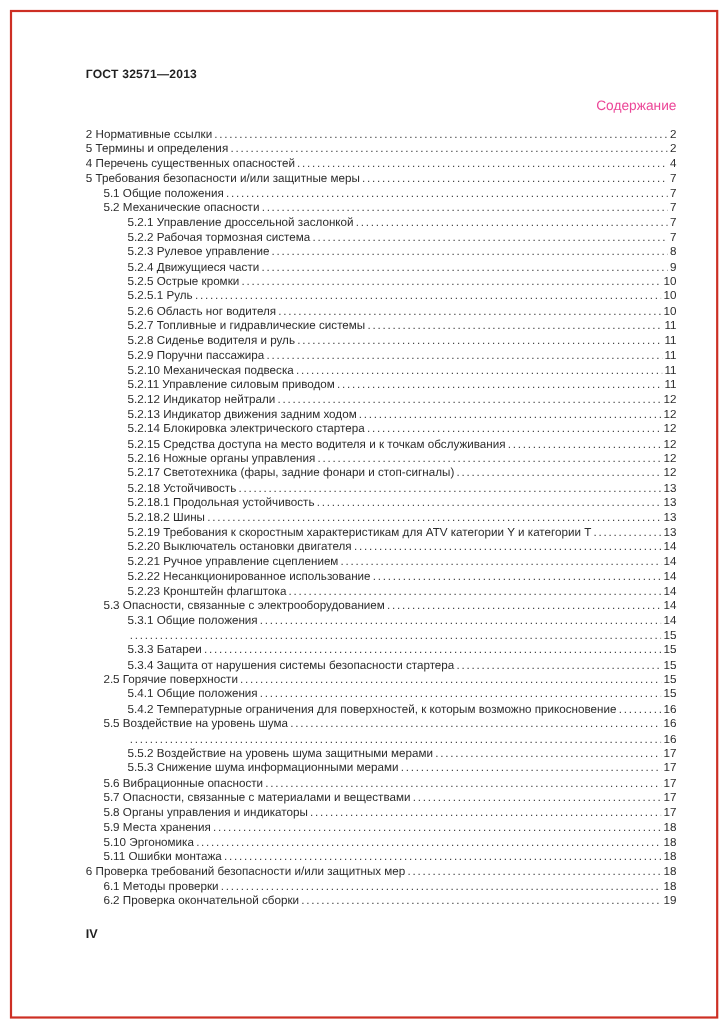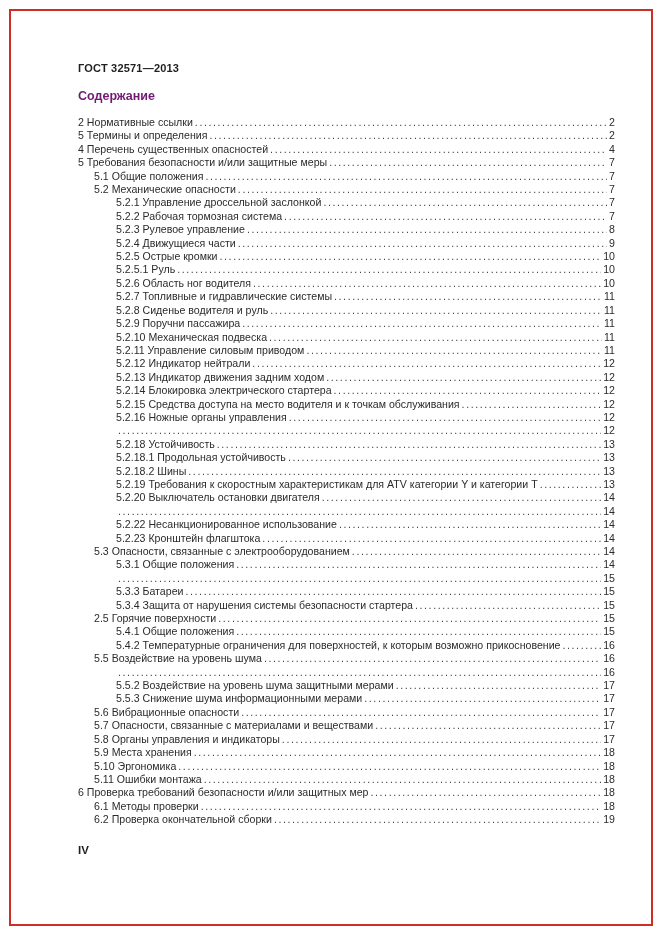--- a/index.html
+++ b/index.html
@@ -23,24 +23,24 @@
     left:78px;top:62px;
     font-size:11px;
     font-weight:bold;
     letter-spacing:.2px;
     color:#1f1f1f;
   }
   .doc-title{
     position:absolute;
     left:78px;top:89px;
     width:537px;
-    text-align:left;
+    text-align:right;
     font-size:12.5px;
-    font-weight:bold;
-    color:#701a75;
+    font-weight:normal;
+    color:#ec4899;
   }
   .toc{
     position:absolute;
     left:78px;top:116px;
     width:537px;
   }
   .toc-row{
     display:flex;
     align-items:baseline;
     height:13.42px;
@@ -215,20 +215,21 @@
       <span class="toc-page">12</span>
     </div>
 
     <div class="toc-row lvl2">
       <span class="toc-label">5.2.16 Ножные органы управления</span>
       <span class="toc-leader"></span>
       <span class="toc-page">12</span>
     </div>
 
     <div class="toc-row lvl2">
+      <span class="toc-label">5.2.17 Светотехника (фары, задние фонари и стоп-сигналы)</span>
       <span class="toc-leader"></span>
       <span class="toc-page">12</span>
     </div>
 
     <div class="toc-row lvl2">
       <span class="toc-label">5.2.18 Устойчивость</span>
       <span class="toc-leader"></span>
       <span class="toc-page">13</span>
     </div>
 
@@ -250,20 +251,21 @@
       <span class="toc-page">13</span>
     </div>
 
     <div class="toc-row lvl2">
       <span class="toc-label">5.2.20 Выключатель остановки двигателя</span>
       <span class="toc-leader"></span>
       <span class="toc-page">14</span>
     </div>
 
     <div class="toc-row lvl2">
+      <span class="toc-label">5.2.21 Ручное управление сцеплением</span>
       <span class="toc-leader"></span>
       <span class="toc-page">14</span>
     </div>
 
     <div class="toc-row lvl2">
       <span class="toc-label">5.2.22 Несанкционированное использование</span>
       <span class="toc-leader"></span>
       <span class="toc-page">14</span>
     </div>
 

